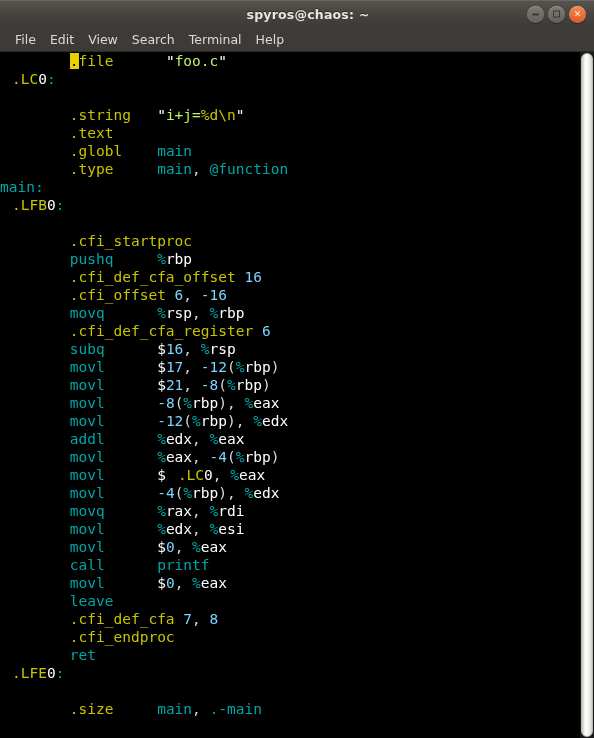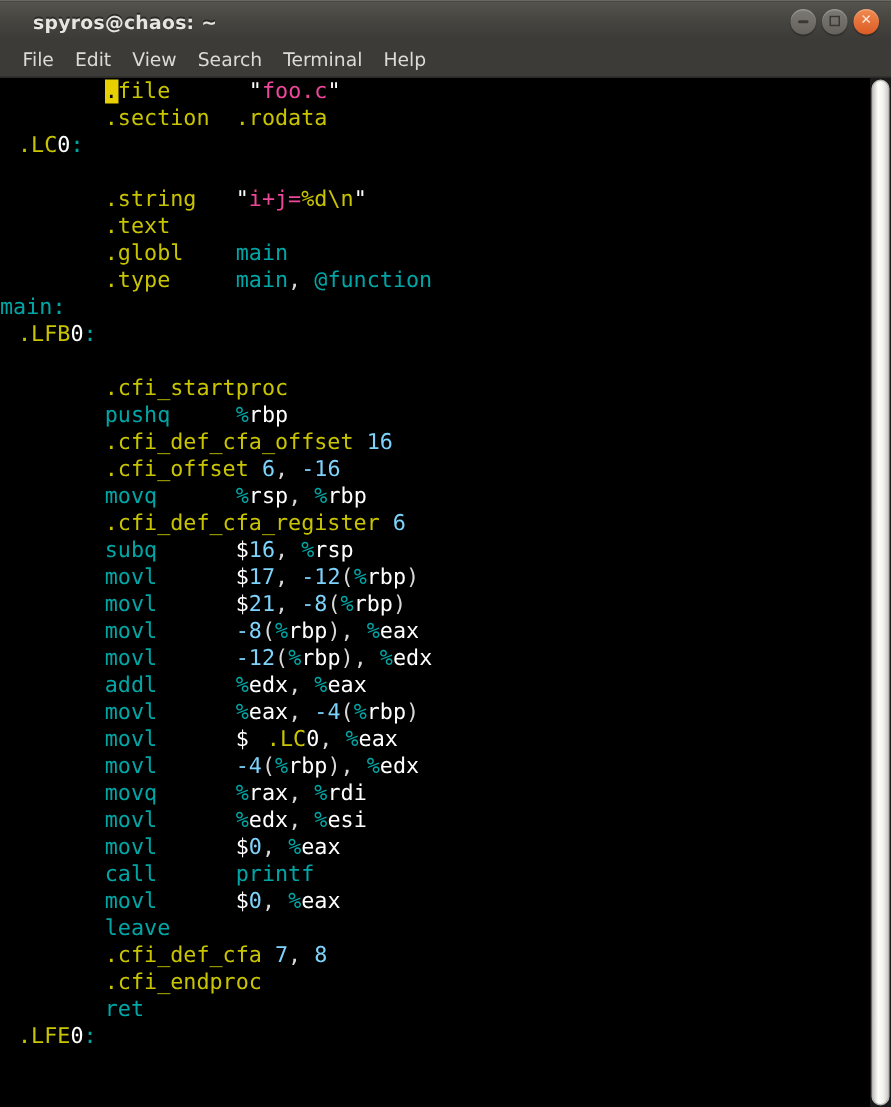--- a/index.html
+++ b/index.html
@@ -26,20 +26,21 @@
 
   #titlebar {
     height: 28px;
     background: linear-gradient(to bottom, #55534e 0%, #46443f 50%, #3c3a36 100%);
     border-top: 1px solid #6b6862;
     box-sizing: border-box;
     display: flex;
     align-items: center;
     position: relative;
     flex: none;
+    justify-content: center;
   }
   #title-text {
     font-family: "DejaVu Sans", sans-serif;
     font-size: 12.5px;
     font-weight: bold;
     color: #e8e5e0;
     text-shadow: 0 -1px 0 #2b2a27;
     margin-left: 22px;
     letter-spacing: 0.2px;
   }
@@ -117,21 +118,21 @@
     font-size: 14.5px;
     color: #d8d8d8;
     padding-left: 0px;
   }
   
   .tok-label    { color: #c8c400; margin-left: 12px; }
   .tok-ident    { color: #00a6a6; }
   .tok-dir      { color: #c8c400; }
   .tok-instr    { color: #00a6a6; }
   .tok-num      { color: #7dd3fc; }
-  .tok-str      { color: #ec4899; }
+  .tok-str      { color: #bef264; }
   .tok-esc      { color: #c8c400; }
   .tok-plain    { color: #d8d8d8; }
   .tok-white    { color: #ffffff; }
   .cursor {
     background: #e8d000;
     color: #000000;
   }
 
   #statusline {
     position: absolute;
@@ -193,21 +194,20 @@
     <div class="menu-item">Edit</div>
     <div class="menu-item">View</div>
     <div class="menu-item">Search</div>
     <div class="menu-item">Terminal</div>
     <div class="menu-item">Help</div>
   </div>
 
   <div id="terminal">
     <div id="code">
         <div class="line"><span class="tok-plain">        </span><span class="cursor">.</span><span class="tok-dir">file</span><span class="tok-plain">      </span><span class="tok-white">"</span><span class="tok-str">foo.c</span><span class="tok-white">"</span></div>
-        <div class="line"><span class="tok-plain">        </span><span class="tok-dir">.section</span><span class="tok-plain">  </span><span class="tok-dir">.rodata</span></div>
         <div class="line"><span class="tok-label">.LC</span><span class="tok-white">0</span><span class="tok-ident">:</span></div>
         <div class="line">&nbsp;</div>
         <div class="line"><span class="tok-plain">        </span><span class="tok-dir">.string</span><span class="tok-plain">   </span><span class="tok-white">"</span><span class="tok-str">i+j=</span><span class="tok-esc">%d</span><span class="tok-esc">\n</span><span class="tok-white">"</span></div>
         <div class="line"><span class="tok-plain">        </span><span class="tok-dir">.text</span></div>
         <div class="line"><span class="tok-plain">        </span><span class="tok-dir">.globl</span><span class="tok-plain">    </span><span class="tok-ident">main</span></div>
         <div class="line"><span class="tok-plain">        </span><span class="tok-dir">.type</span><span class="tok-plain">     </span><span class="tok-ident">main</span><span class="tok-plain">,</span><span class="tok-plain"> </span><span class="tok-ident">@function</span></div>
         <div class="line"><span class="tok-ident">main</span><span class="tok-ident">:</span></div>
         <div class="line"><span class="tok-label">.LFB</span><span class="tok-white">0</span><span class="tok-ident">:</span></div>
         <div class="line">&nbsp;</div>
         <div class="line"><span class="tok-plain">        </span><span class="tok-dir">.cfi_startproc</span></div>

